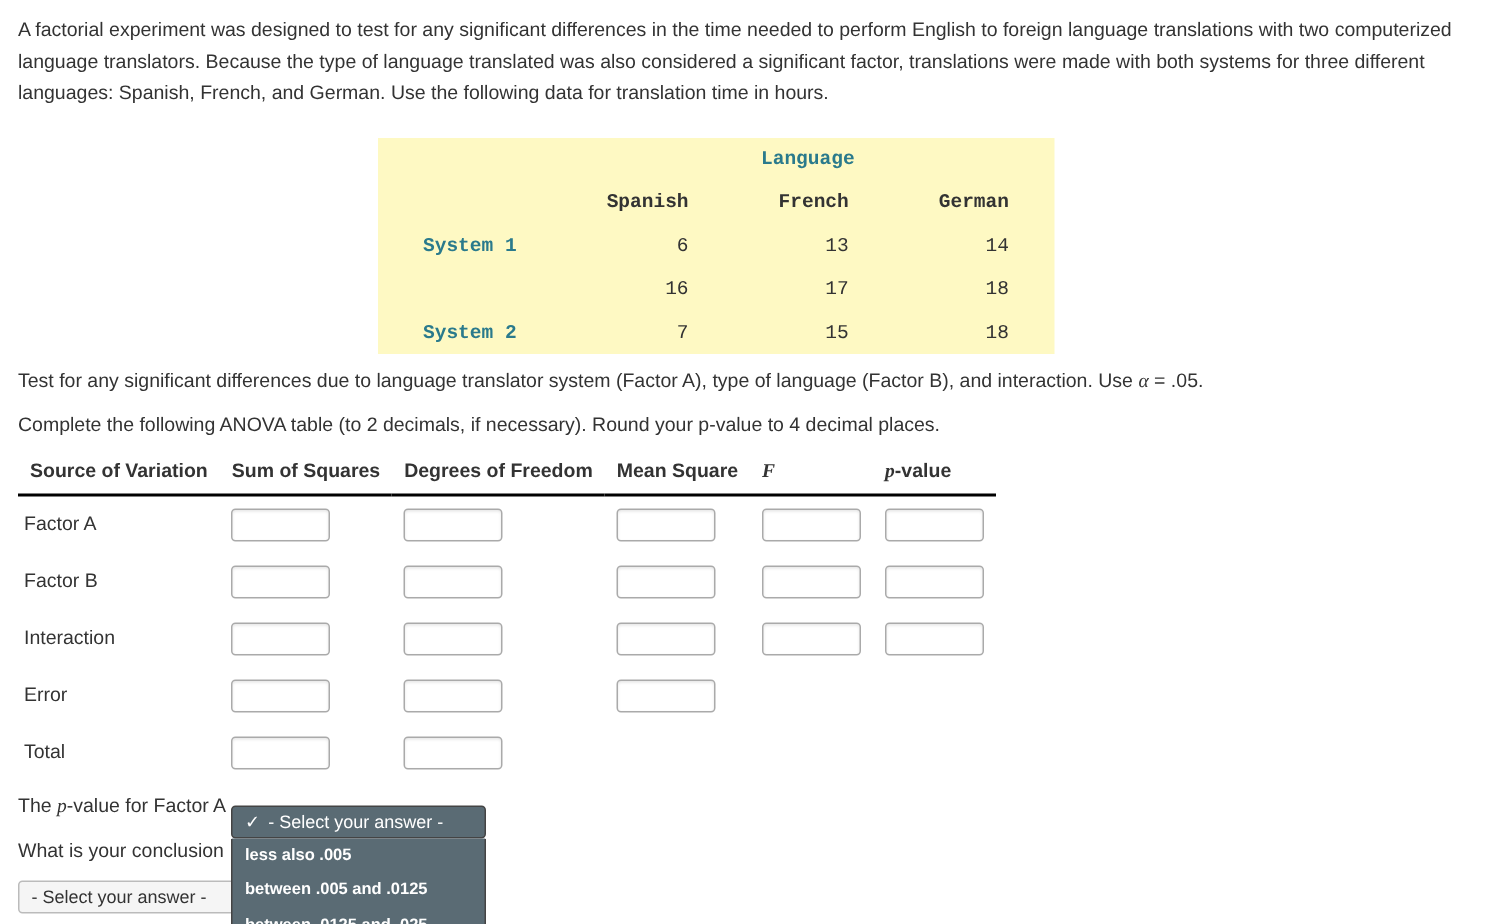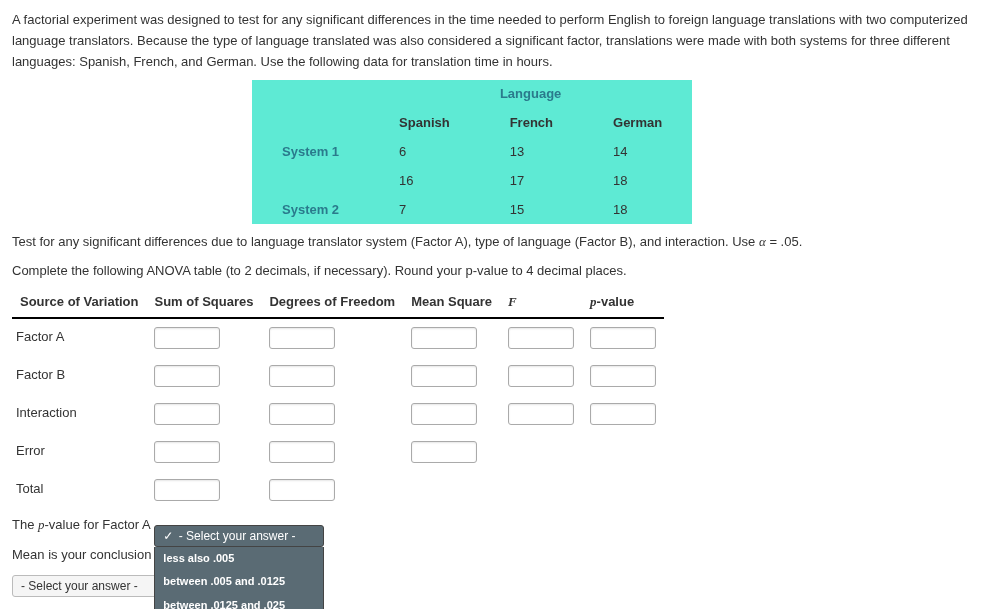--- a/index.html
+++ b/index.html
@@ -5,37 +5,38 @@
   body {
     font-family: Verdana, Arial, sans-serif;
     font-size: 13px;
     color: #333;
     margin: 0;
     padding: 10px 12px;
     line-height: 1.6;
     background: #fff;
   }
   .intro-text {
-    margin-bottom: 8px;
+    margin-bottom: 20px;
   }
   .data-table-wrap {
     margin: 8px 0 8px 0;
     display: flex;
   }
   .data-table-spacer {
     width: 240px;
     flex-shrink: 0;
   }
   .data-table {
     border-collapse: collapse;
-    background: #5eead4;
+    background: #fef9c3;
+    font-family: Liberation Mono, monospace;
   }
   .data-table td, .data-table th {
     padding: 4px 30px;
-    text-align: left;
+    text-align: right;
     font-size: 13px;
   }
   .data-table .lang-super {
     font-weight: bold;
     color: #2a7a8c;
     text-align: center;
   }
   .data-table .col-head {
     font-weight: bold;
   }
@@ -245,20 +246,20 @@
     <div class="dropdown-list">
       <div class="opt">less also .005</div>
       <div class="opt">between .005 and .0125</div>
       <div class="opt">between .0125 and .025</div>
 
     </div>
   </span>
 </div>
 
 <div class="question-row question-line">
-  <span>Mean is your conclusion</span>
+  <span>What is your conclusion</span>
 </div>
 
 <div class="question-row question-line">
   <button class="dropdown-btn light">
     <span>- Select your answer -</span>
   </button>
 </div>
 
 </body></html>

